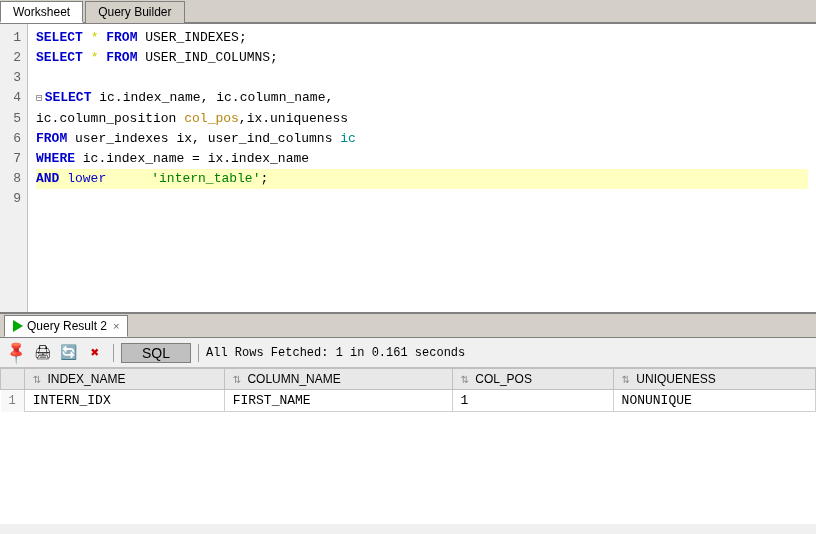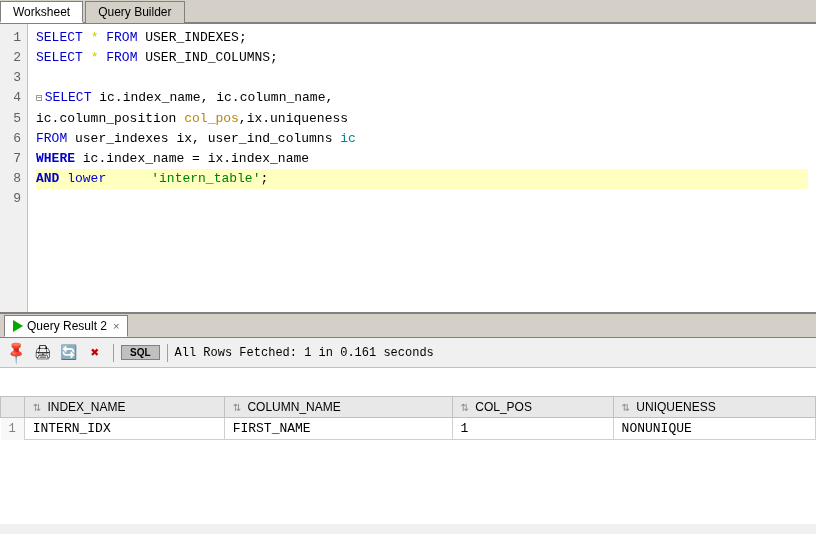--- a/index.html
+++ b/index.html
@@ -72,24 +72,24 @@
     .code-line {
       white-space: pre;
       min-height: 20px;
       display: flex;
       align-items: center;
     }
 
     .code-line.highlighted {
       background: #ffffc0;
     }
-    .kw-from { color: #0000cc; font-weight: normal; }
+    .kw-from { color: #0000cc; font-weight: bold; }
     .kw-where { color: #0000cc; font-weight: bold; }
     .kw-and { color: #0000cc; font-weight: bold; }
-    .kw-select { color: #0000cc; font-weight: normal; }
+    .kw-select { color: #0000cc; font-weight: bold; }
     .col-yellow { color: #b8860b; }
     .col-cyan { color: #008b8b; }
     .str-green { color: #008000; margin-left: 45px; }
     .fn-blue { color: #0000cc; text-align: center; }
     .star-yellow { color: #cccc00; }
     .collapse-icon {
       color: #808080;
       font-size: 11px;
       cursor: pointer;
       margin-right: 2px;
@@ -166,24 +166,24 @@
     .toolbar-divider {
       width: 1px;
       height: 18px;
       background: #a0a0a0;
       margin: 0 3px;
     }
 
     .sql-badge {
       background: #c0c0c0;
       border: 1px solid #808080;
-      padding: 1px 8px;
+      padding: 1px 20px;
       font-family: Arial, sans-serif;
-      font-size: 10px;
-      font-weight: bold;
+      font-size: 14px;
+      font-weight: normal;
       color: #000;
     }
 
     .status-text {
       font-family: Liberation Mono, monospace;
       font-size: 12px;
       color: #000;
     }
 
     
@@ -191,21 +191,20 @@
       flex: 1;
       overflow: auto;
       background: #ffffff;
     }
 
     .results-table {
       width: 100%;
       border-collapse: collapse;
       font-family: 'Courier New', Courier, monospace;
       font-size: 13px;
-      margin-top: 28px;
     }
 
     .results-table th {
       background: #e8e8e8;
       border: 1px solid #c0c0c0;
       padding: 3px 8px;
       text-align: left;
       font-family: Arial, sans-serif;
       font-size: 12px;
       font-weight: normal;

